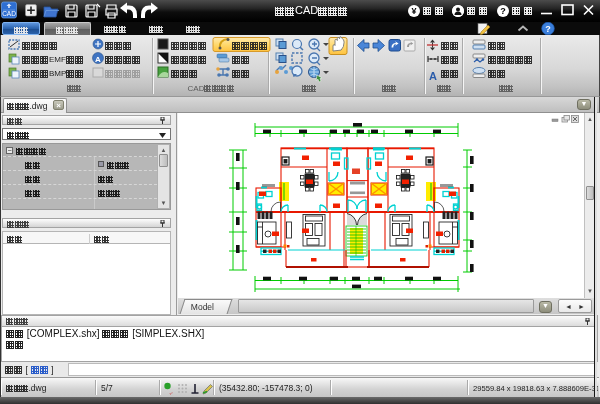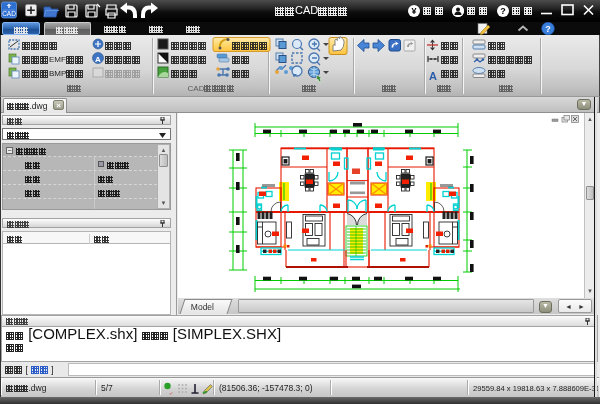--- a/index.html
+++ b/index.html
@@ -49,21 +49,21 @@
 
 #canvas{left:178px;top:113px;width:406px;height:185px;background:#fff}
 #vsb{left:584px;top:113px;width:11px;height:185px;background:#ececec;border-left:1px solid #c0c0c0}
 #hrow{left:178px;top:298px;width:417px;height:16px;background:linear-gradient(#dedede,#c6c6c6)}
 #modeltab{position:absolute;left:4px;top:1px;width:48px;height:15px;background:linear-gradient(#fafafa,#e4e4e4);border:1px solid #8a8a8a;border-bottom:none;font-size:8.5px;color:#333;padding:2px 0 0 8px;transform:skewX(-18deg)}
 #modeltab span{display:inline-block;transform:skewX(18deg)}
 .greenbtn{position:absolute;background:linear-gradient(#b9b9a6,#8e8e7c);border:1px solid #6f6f60;border-radius:3px;color:#fff;font-size:7px;text-align:center}
 #rightedge{left:594px;top:97px;width:3px;height:300px;background:#161616;border-right:2px solid #dedede}
 
 #cmdhead{left:1px;top:315px;width:597px;height:12px;background:linear-gradient(#fbfbfb,#dcdcdc);border:1px solid #a3a3a3;font-size:8.5px;color:#333;padding:0 0 0 4px}
-#cmdtext{left:1px;top:327px;width:597px;height:35px;background:#fff;border:1px solid #a3a3a3;border-top:none;font-size:15px;color:#111;padding:1px 0 0 4px;line-height:11px}
+#cmdtext{left:1px;top:327px;width:597px;height:35px;background:#fff;border:1px solid #a3a3a3;border-top:none;font-size:10px;color:#111;padding:1px 0 0 4px;line-height:11px}
 #inputrow{left:1px;top:362px;width:597px;height:15px;background:#e9e9e9;font-size:9px;color:#222}
 #inputfield{position:absolute;left:67px;top:1px;width:529px;height:13px;background:#fff;border:1px solid #bbb}
 #status{left:1px;top:377px;width:598px;height:20px;background:linear-gradient(#f8f8f8,#d2d2d2 60%,#c6c6c6);border-top:1px solid #999;font-size:8.5px;color:#222}
 .seg{position:absolute;top:2px;height:15px;border-right:1px solid #aaa;border-left:1px solid #fff;padding:3px 0 0 4px;white-space:nowrap;overflow:hidden;font-size:8.5px}
 #bstrip{left:0;top:397px;width:600px;height:7px;background:linear-gradient(#6a6a6a,#303030)}
 </style>
 </head>
 <body>
 <div id="win">
   <div class="abs" id="title">
@@ -661,20 +661,20 @@
             <circle cx="23" cy="6.5" r="1"></circle>
             <circle cx="16" cy="10" r="1"></circle>
             <circle cx="19.5" cy="10" r="1"></circle>
             <circle cx="23" cy="10" r="1"></circle>
           </g>
         <path d="M32 2 v9 M28.5 11 h7" stroke="#223" stroke-width="1.6"></path>
         <path d="M41 9 l6.5 -6.5 2 2 -6.5 6.5 -3 1 z" fill="#d8c24a" stroke="#887"></path>
         <path d="M40 11 l4 -1.5" stroke="#2a9a2a" stroke-width="1.8"></path>
       </svg>
     </div>
-    <div class="seg" style="left:213px;width:117px">(81506.36; -157478.3; 0)</div>
+    <div class="seg" style="left:213px;width:117px">(35432.80; -157478.3; 0)</div>
     <div class="seg" style="left:330px;width:137px"></div>
     <div class="seg" style="left:467px;width:130px;border-right:none;font-size:7.6px;padding-top:4px">29559.84 x 19818.63 x 7.888609E-31<span style="float:right">.::</span></div>
   </div>
   <div class="abs" id="bstrip"></div>
   <div class="abs" id="rightedge"></div>
   <div class="abs" style="left:0;top:97px;width:1px;height:300px;background:#333"></div>
 </div>
 
 </body></html>

